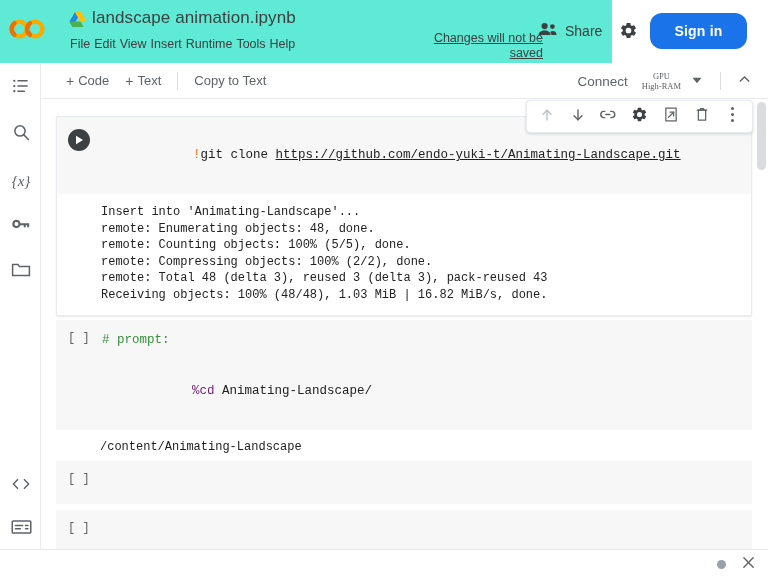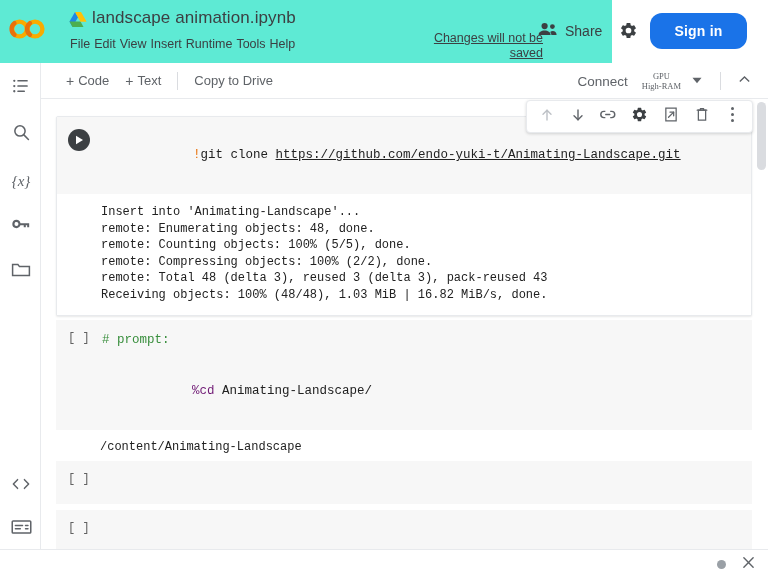--- a/index.html
+++ b/index.html
@@ -266,21 +266,21 @@
     <div class="tb-left">
       <div class="tb-chip">
         <span class="tb-plus">+</span>
         <span>Code</span>
       </div>
       <div class="tb-chip">
         <span class="tb-plus">+</span>
         <span>Text</span>
       </div>
       <div class="tb-divider"></div>
-      <div class="tb-chip">Copy to Drive</div>
+      <div class="tb-chip">Copy to Text</div>
     </div>
 
     <div class="tb-right">
       <div class="connect-lbl">Connect</div>
       <div class="runtime-spec">
         <div>GPU</div>
         <div>High-RAM</div>
       </div>
       <div class="caret-btn">
         <span>

